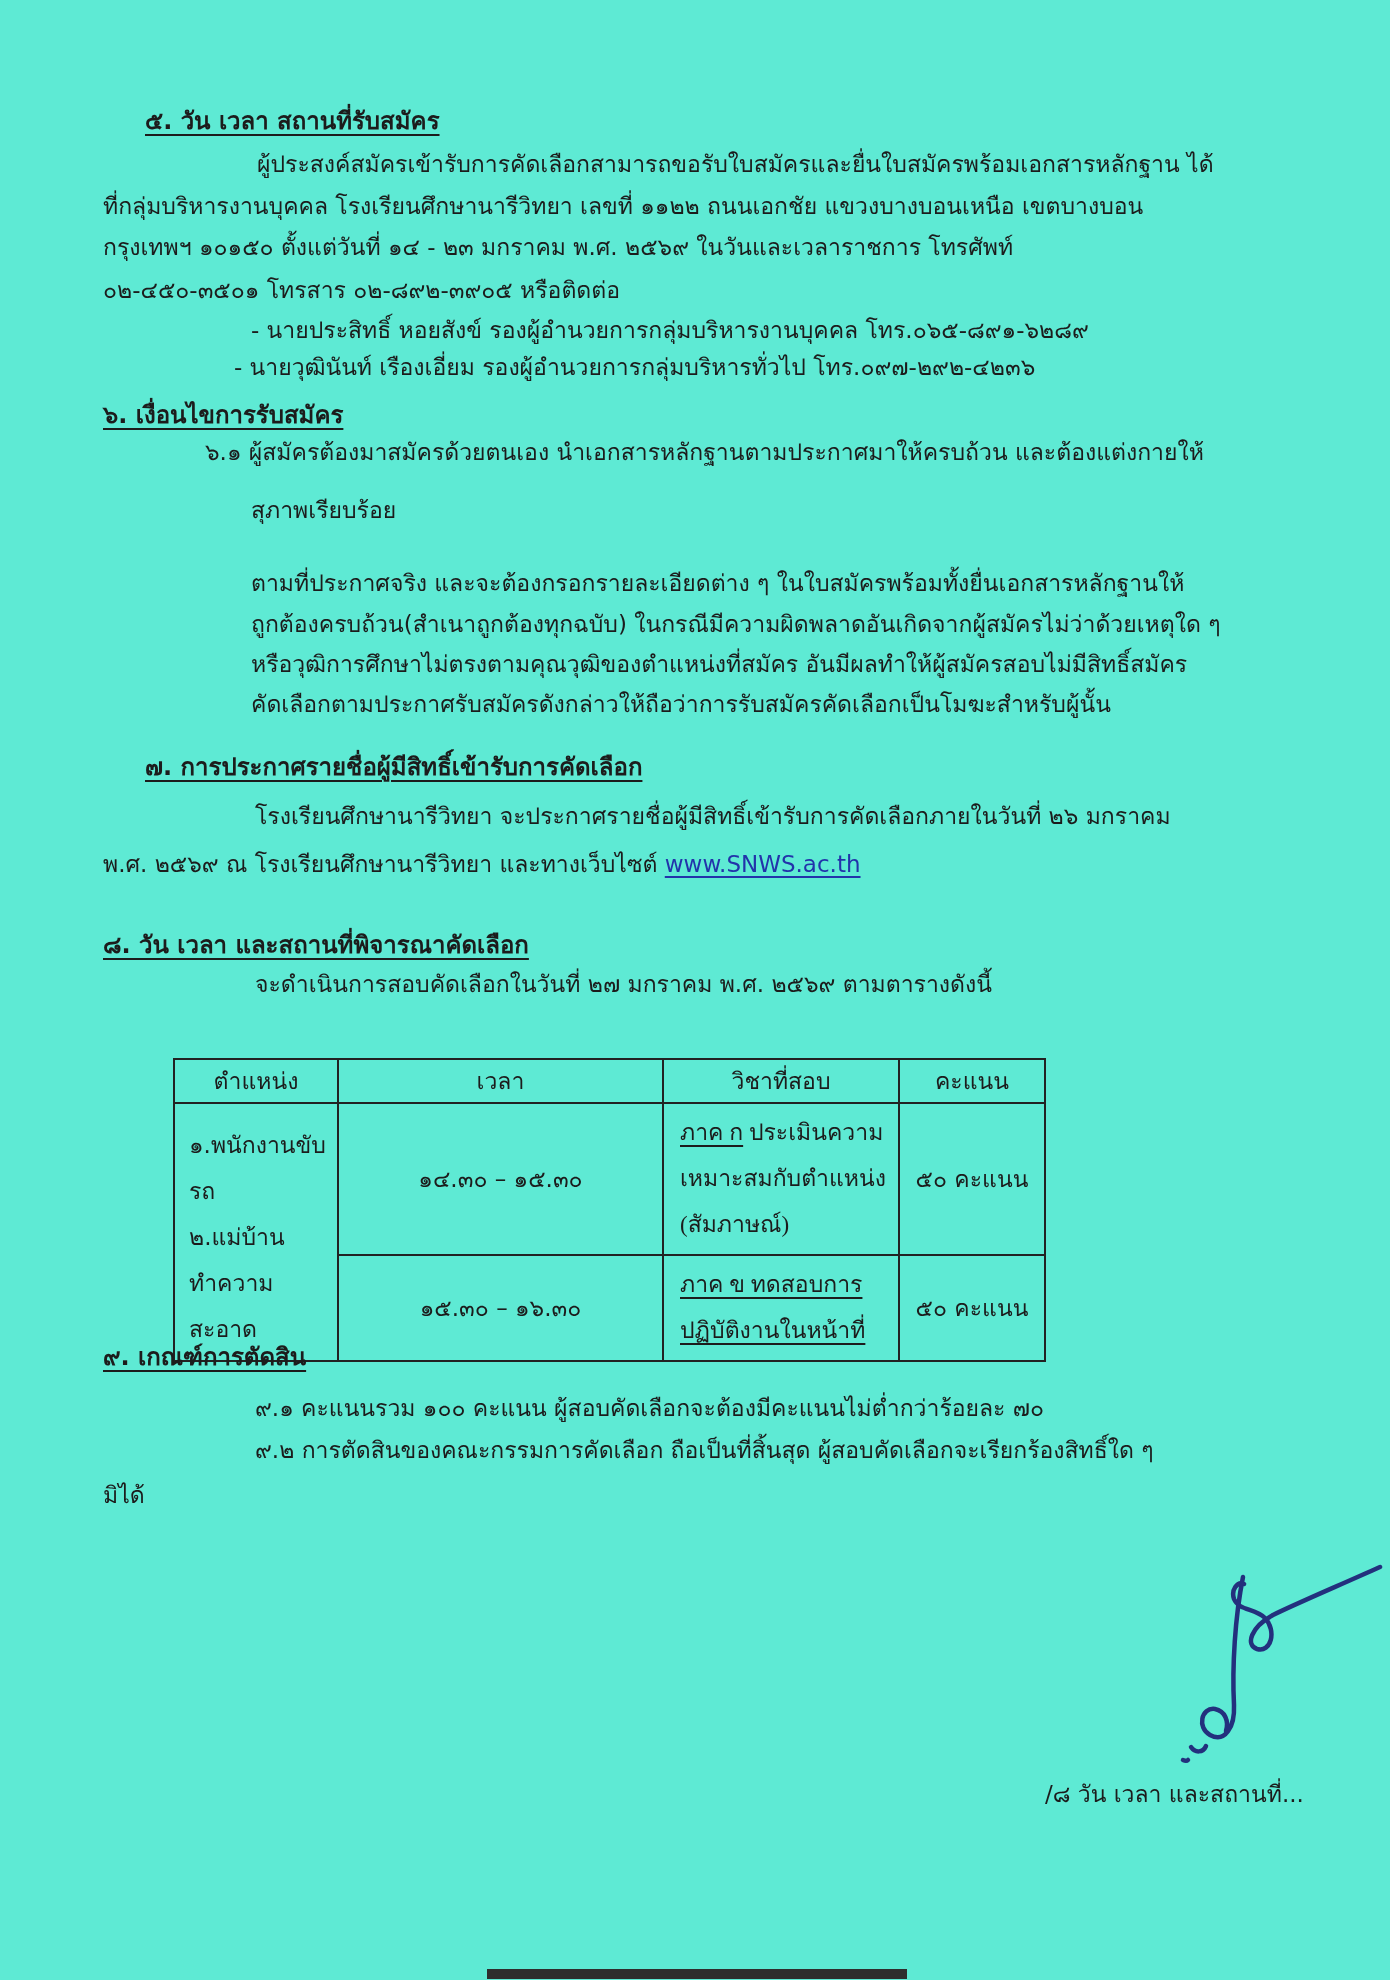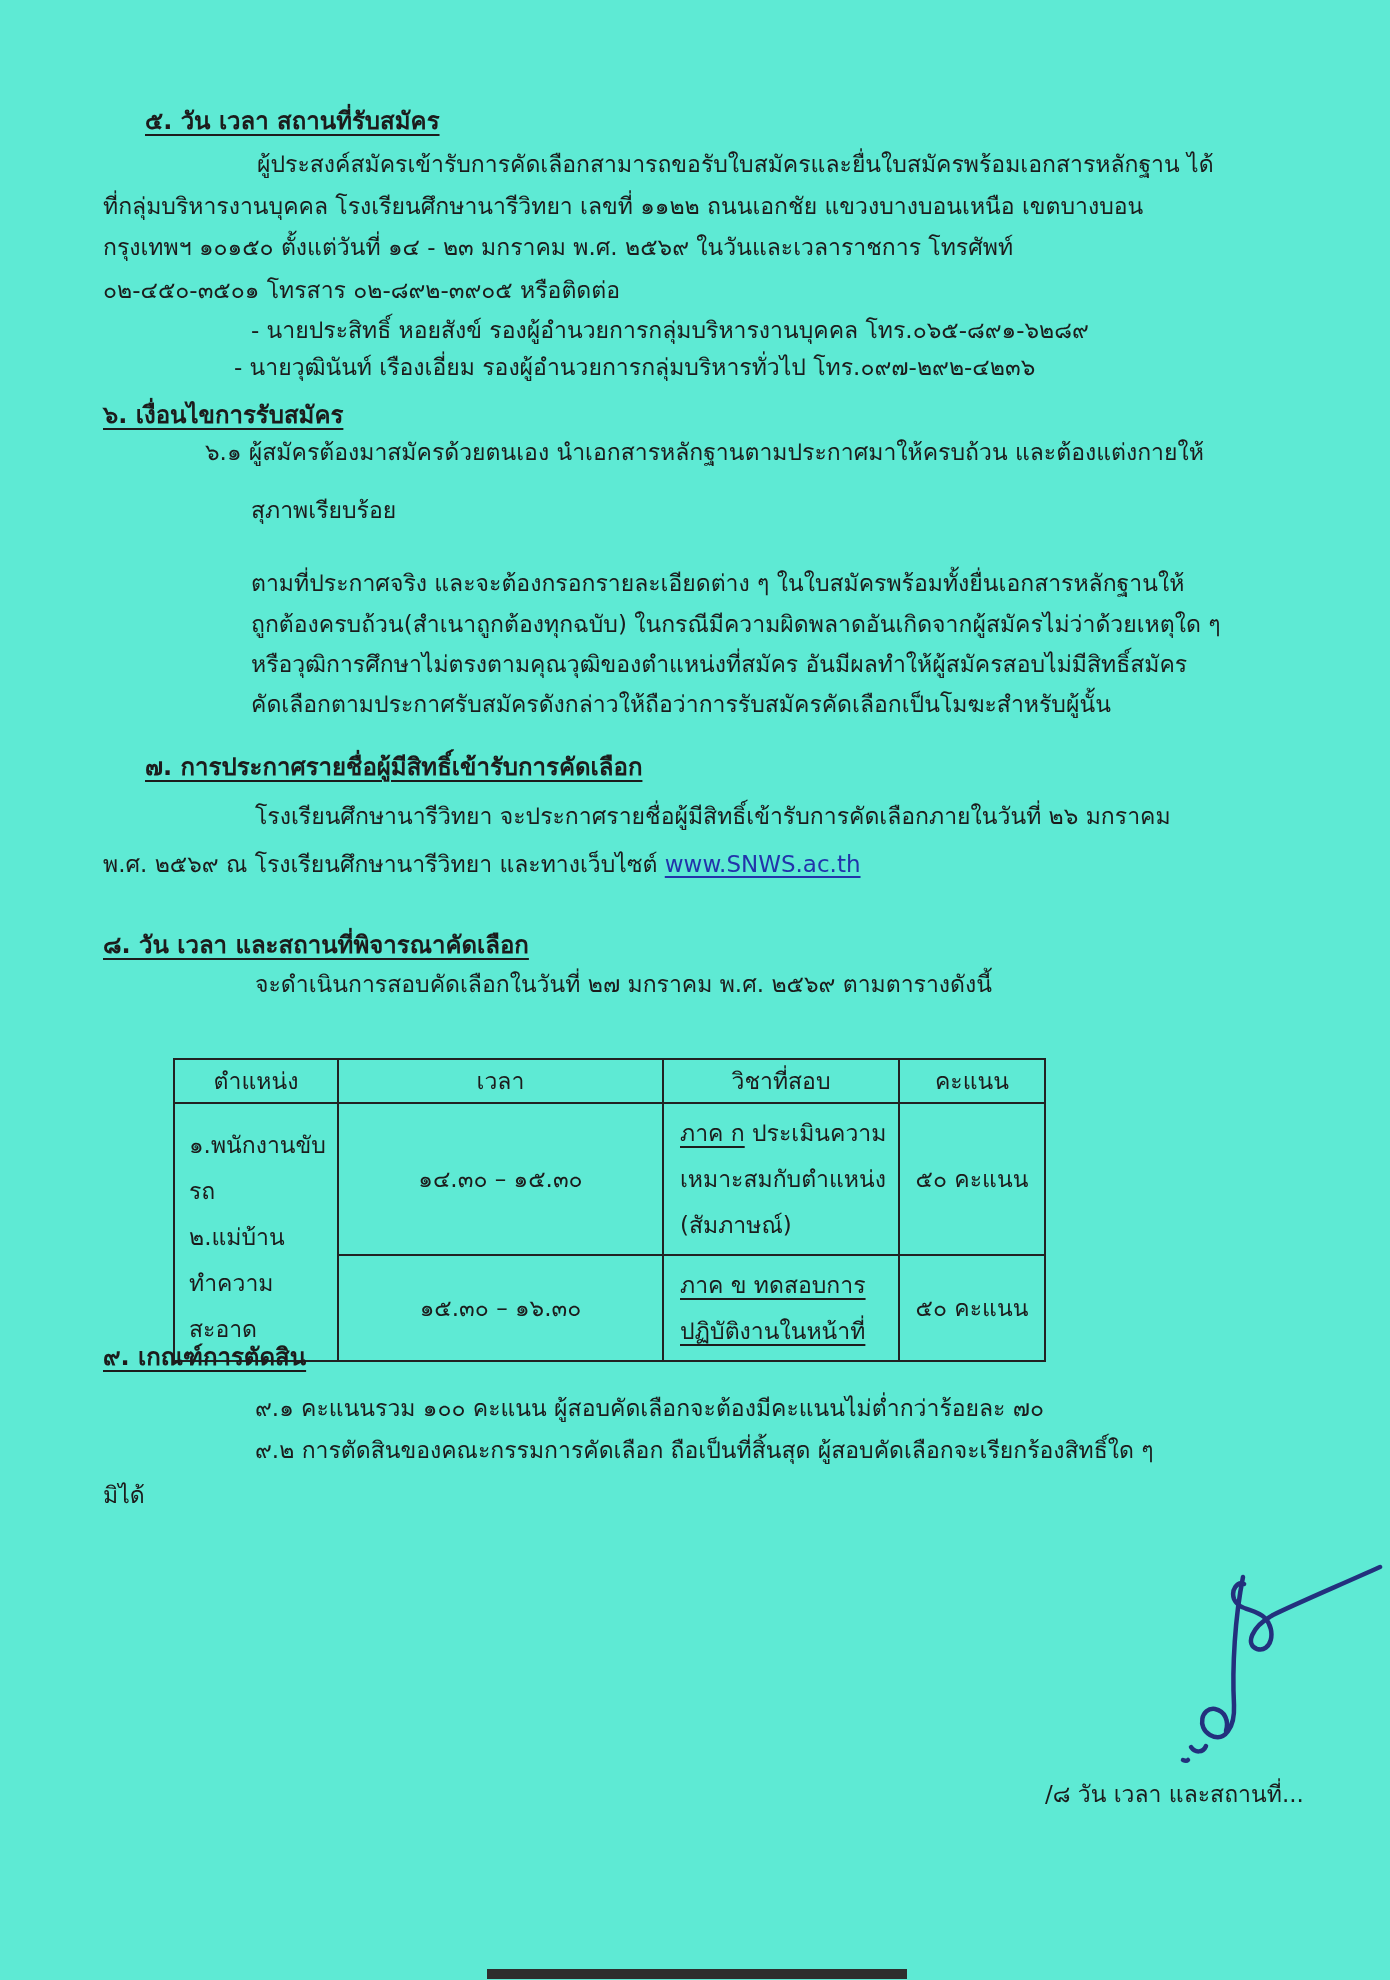--- a/index.html
+++ b/index.html
@@ -40,21 +40,21 @@
     color: #1c1c1c;
   }
   table.sel td, table.sel th {
     border: 2px solid #222;
     font-weight: normal;
     vertical-align: middle;
   }
   table.sel th { height: 44px; text-align: center; }
   td.pos-cell { vertical-align: top; padding: 10px 6px 0 14px; line-height: 2.0; }
   td.time-cell { text-align: center; height: 94px; }
-  td.subj-cell { padding: 6px 10px 6px 16px; line-height: 2.0; white-space: normal; }
+  td.subj-cell { padding: 6px 10px 6px 16px; line-height: 2.0; white-space: normal; font-family: Liberation Serif, serif; }
   td.score-cell { text-align: center; }
   .subj-underline { text-decoration: underline; text-underline-offset: 5px; }
   .sig-svg { position: absolute; left: 1135px; top: 1555px; }
   .scan-bar { position: absolute; left: 487px; top: 1969px; width: 420px; height: 10px; background: #2e2e2e; }
 </style>
 </head>
 <body>
 
 <div class="page">
 

